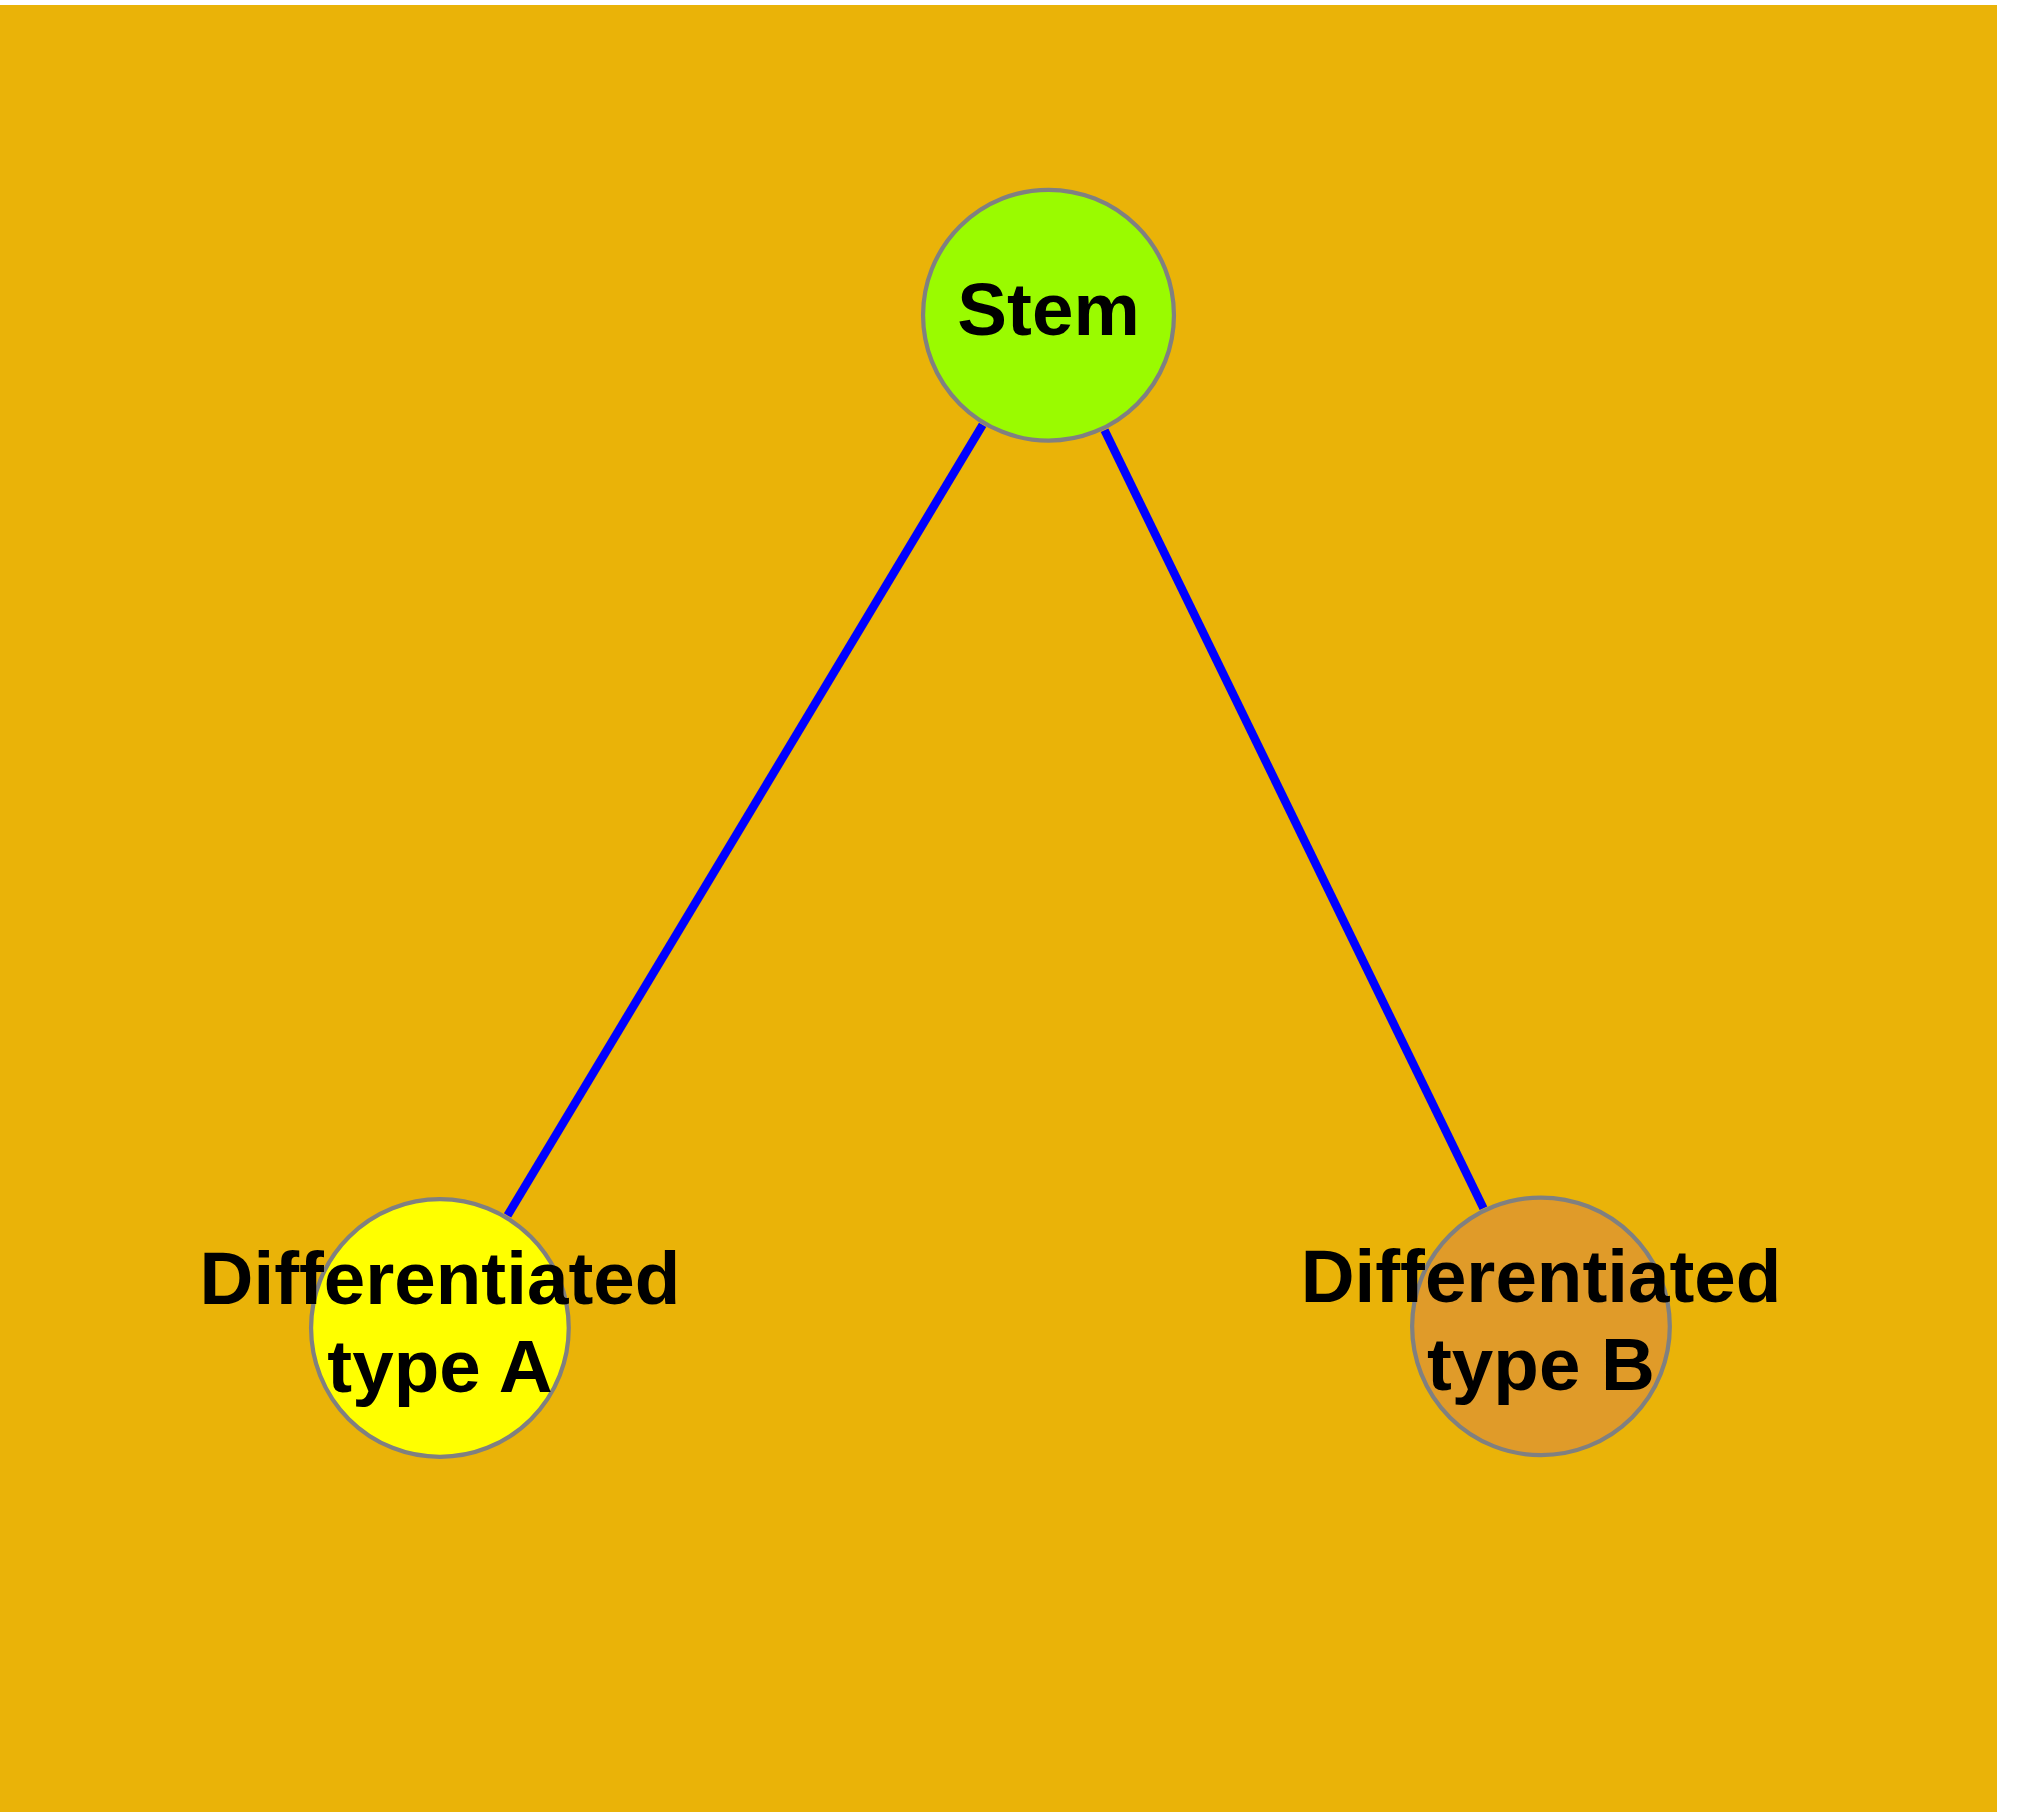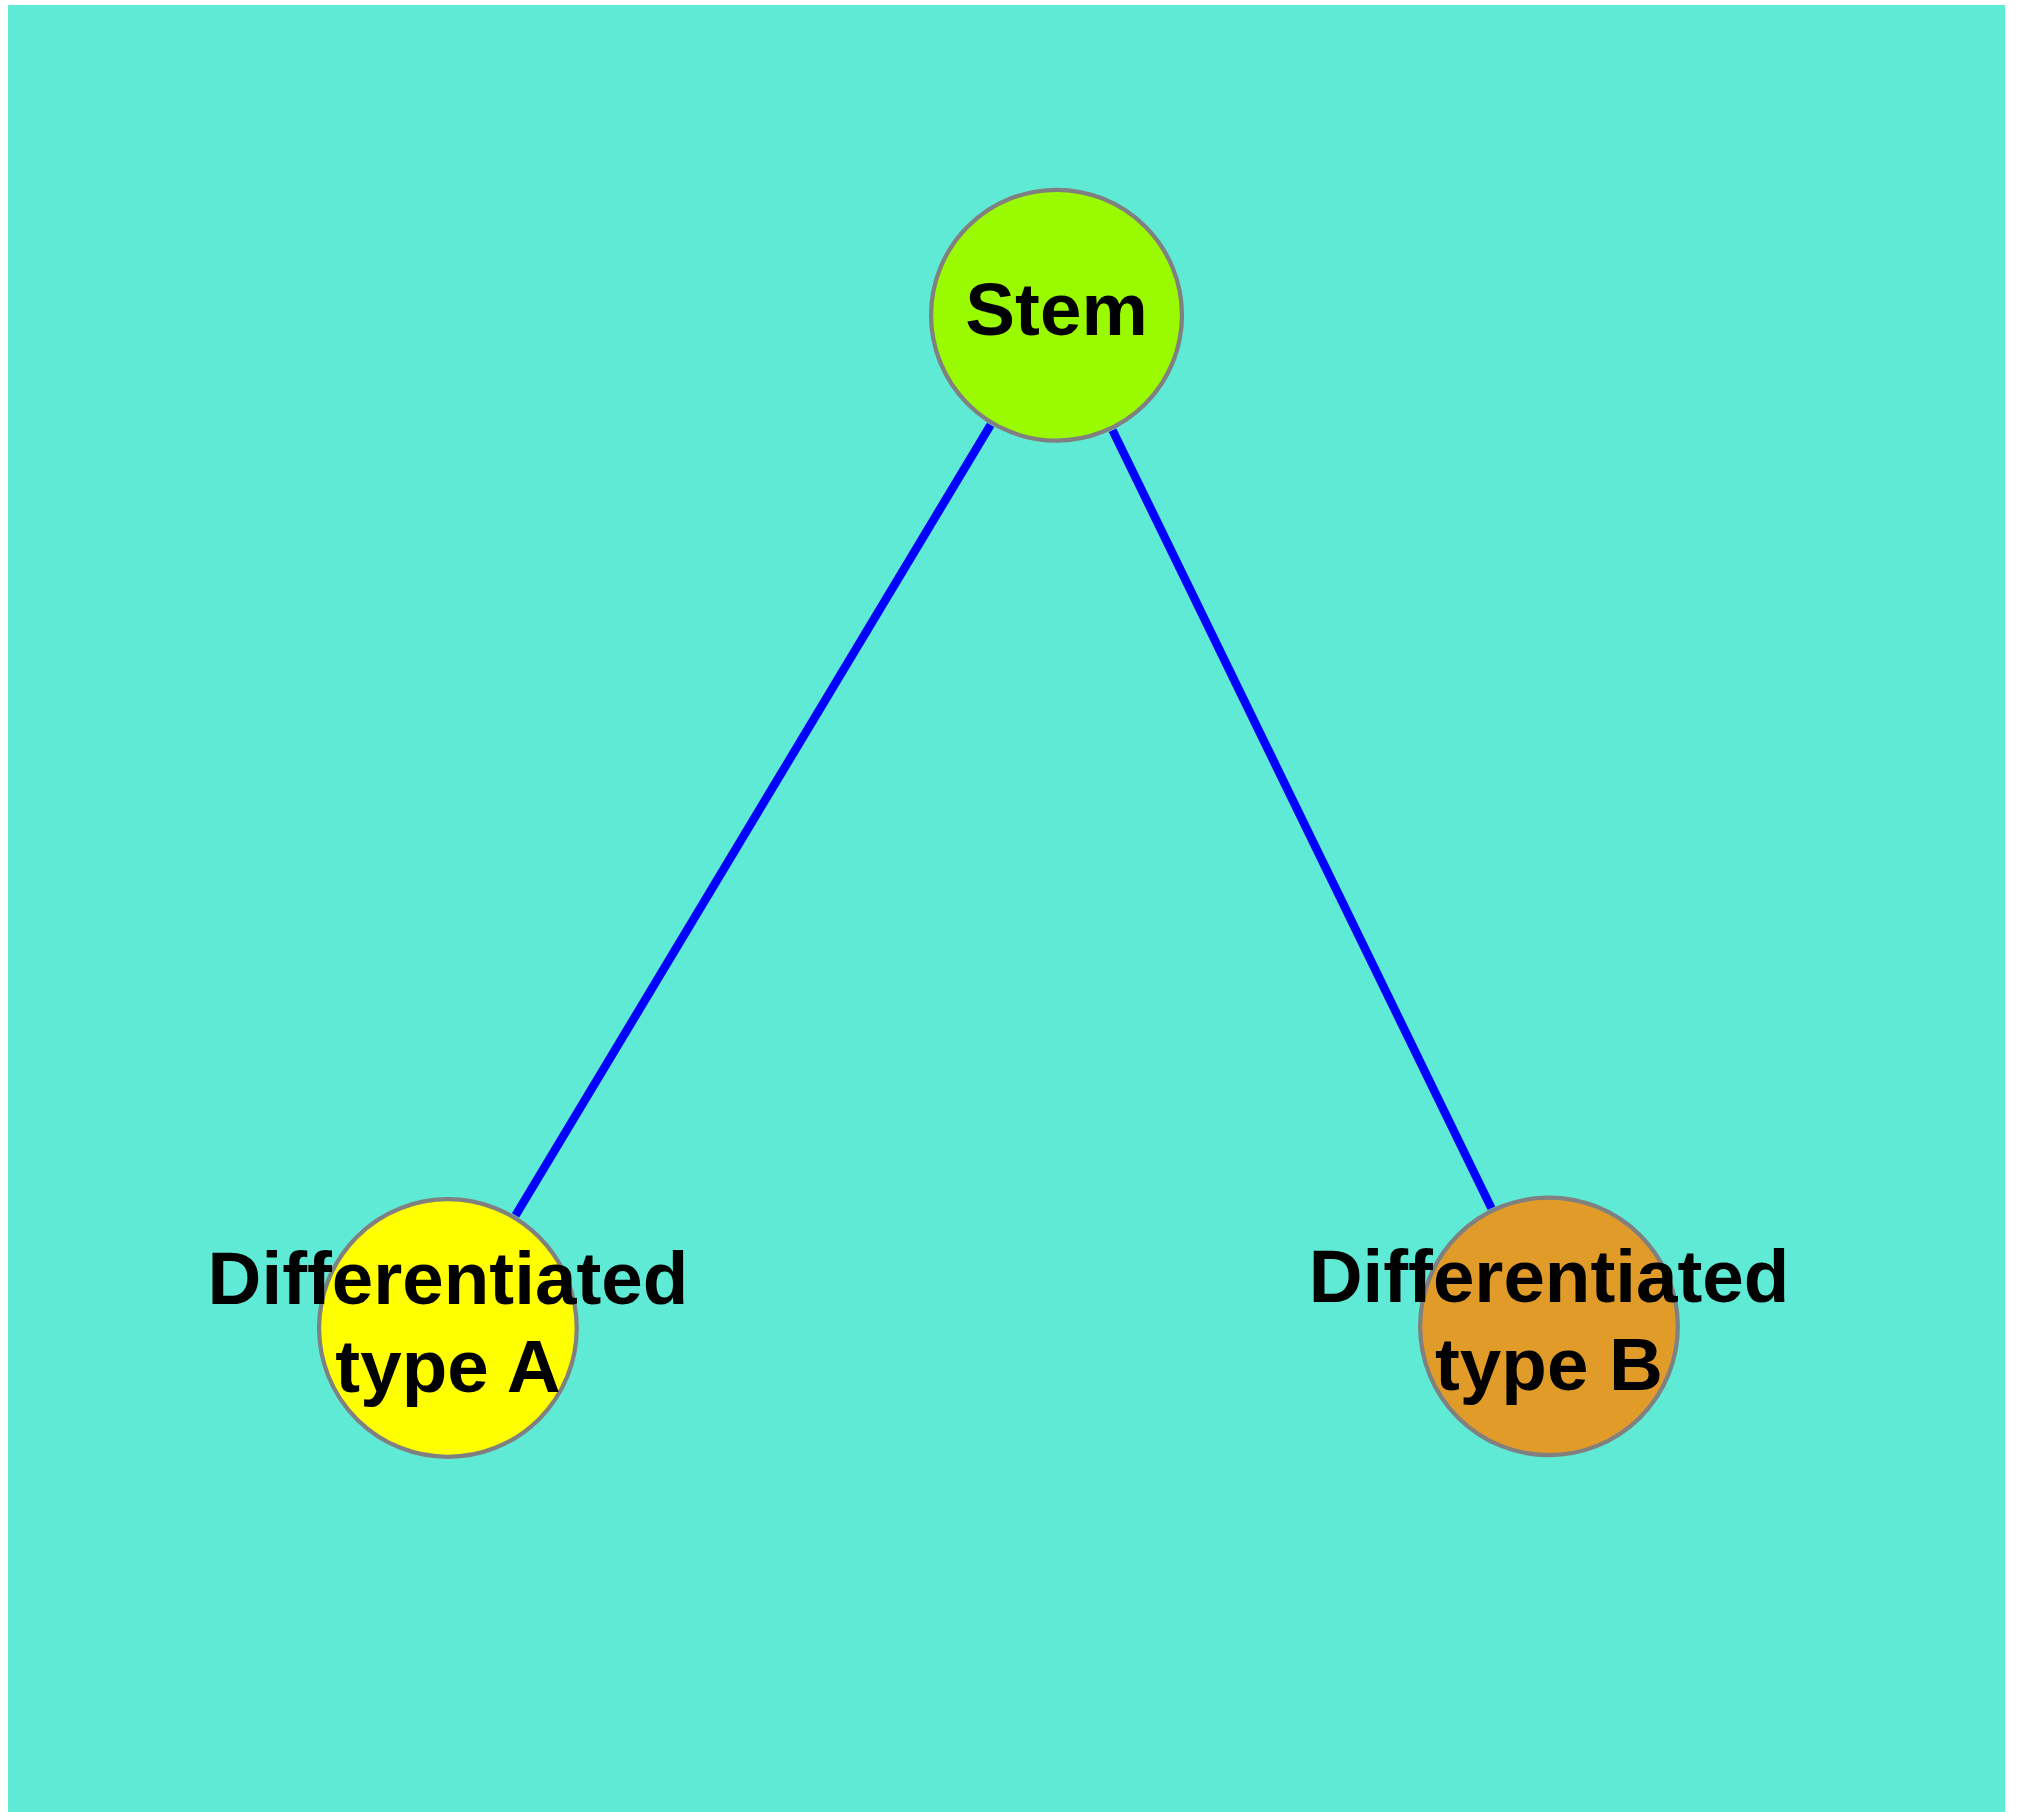--- a/index.html
+++ b/index.html
@@ -10,25 +10,25 @@
   #canvas {
     position: relative;
     width: 2021px;
     height: 1812px;
     background: #ffffff;
     overflow: hidden;
     font-family: "Liberation Sans", sans-serif;
   }
   #plot-area {
     position: absolute;
-    left: 8px;
+    left: 0;
     top: 5.1px;
     width: 1997px;
     height: 1807px;
-    background: #5eead4;
+    background: #eab308;
   }
   #graph-svg {
     position: absolute;
     left: 0;
     top: 0;
     width: 100%;
     height: 100%;
     display: block;
   }
   .edge-line {

